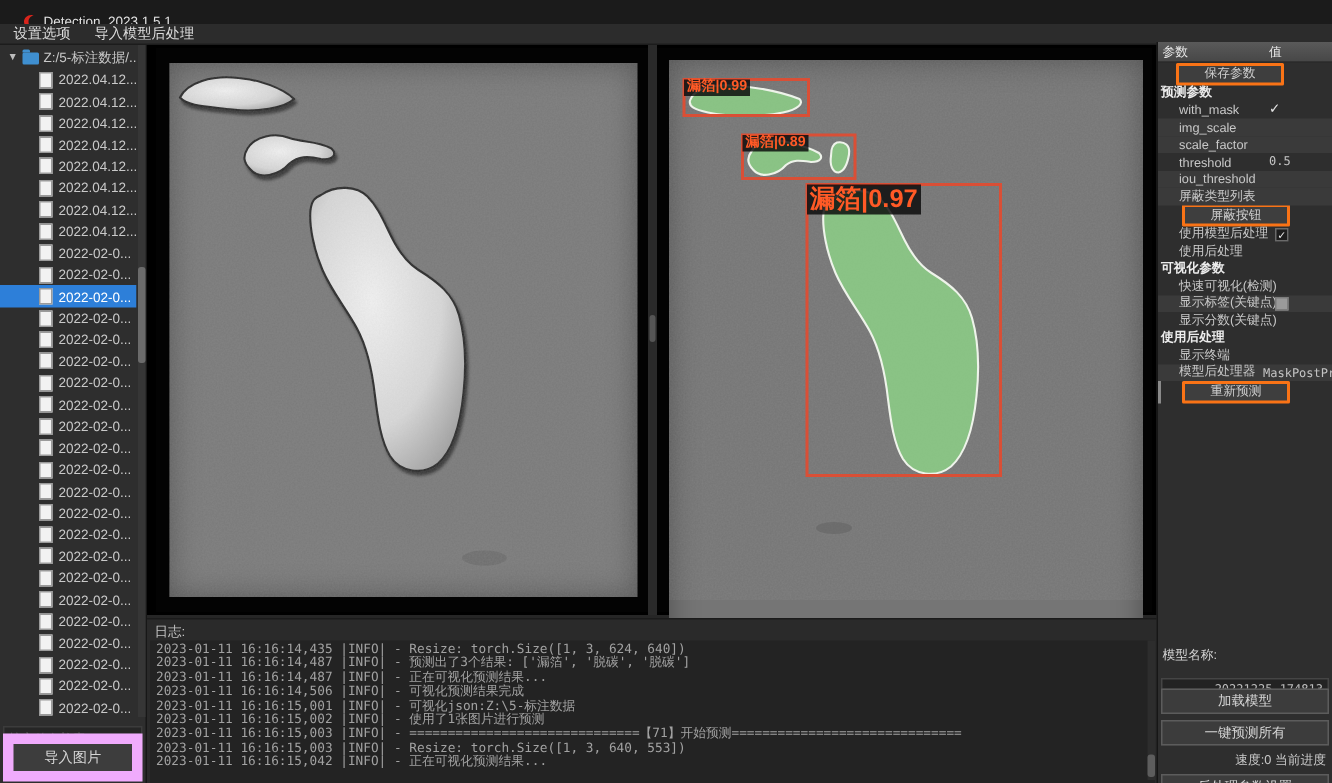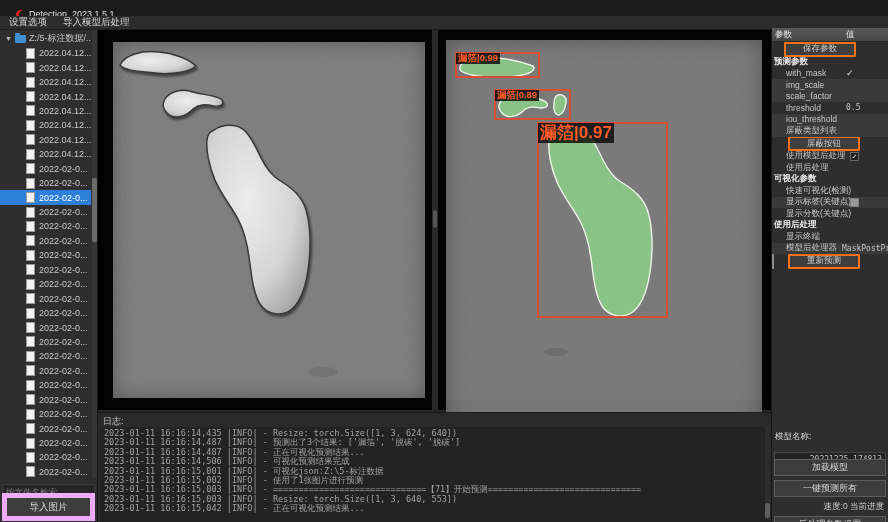--- a/index.html
+++ b/index.html
@@ -27,21 +27,21 @@
   .titem{height:14.45px;display:flex;align-items:center;gap:4px;padding-left:26px;white-space:nowrap;}
   .titem.sel{background:#2d7fd9;color:#fff;}
   .ficon{width:7px;height:9px;background:#f2f2f2;border:1px solid #9a9a9a;flex:0 0 auto;}
   .sb-scroll{position:absolute;top:0;right:0;width:5px;bottom:44px;background:#363636;}
   .sb-thumb{position:absolute;top:148px;height:64px;left:0;right:0;background:#6b6b6b;border-radius:2px;}
   .search{position:absolute;left:2px;right:2px;bottom:22px;height:16px;background:#262626;
     border:1px solid #3c3c3c;color:#bbb;font-size:8.5px;padding:0 3px;box-sizing:border-box;
     font-family:"Liberation Sans",sans-serif;}
   .search::placeholder{color:#7d7d7d;}
   .import-btn{position:absolute;left:2px;right:2px;bottom:1px;height:18px;background:#3d3d3d;
-    border:5px solid #f0abfc;color:#d6d6d6;font-size:9.5px;display:flex;align-items:center;justify-content:center;cursor:pointer;font-family:Liberation Serif, serif;}
+    border:7px solid #f0abfc;color:#d6d6d6;font-size:9.5px;display:flex;align-items:center;justify-content:center;cursor:pointer;font-family:Liberation Serif, serif;}
   
   .center{position:absolute;top:30px;left:98px;width:674px;bottom:0;}
   .image-area{position:absolute;top:0;left:0;right:0;height:380px;background:#000;}
   .viewer{position:absolute;top:2px;height:376px;background:#030303;}
   .viewer.left{left:6px;width:328px;}
   .viewer.right{left:340px;width:330px;}
   .vsplit{position:absolute;left:334px;top:0;width:6px;height:380px;background:#2a2a2a;}
   .vsplit .handle{position:absolute;left:1px;top:180px;width:4px;height:18px;background:#555;border-radius:2px;}
   .grayimg{position:absolute;background:#7a7a7a;box-shadow:inset 0 0 20px rgba(0,0,0,.35);}
   .grayimg.l{left:9px;top:10px;width:312px;height:356px;}

